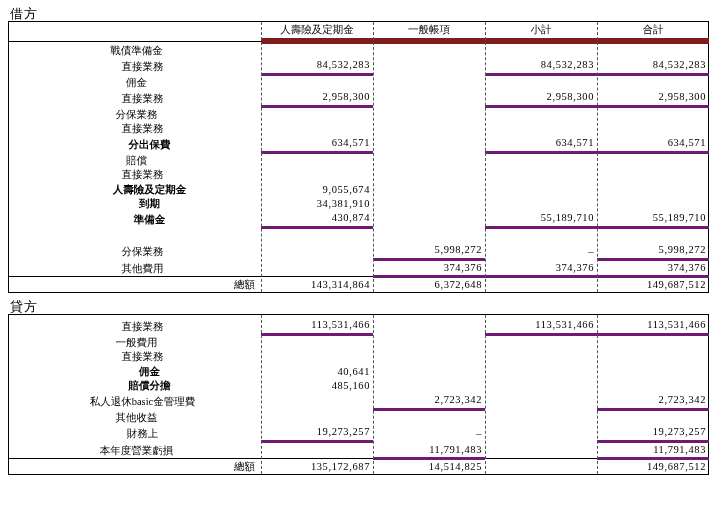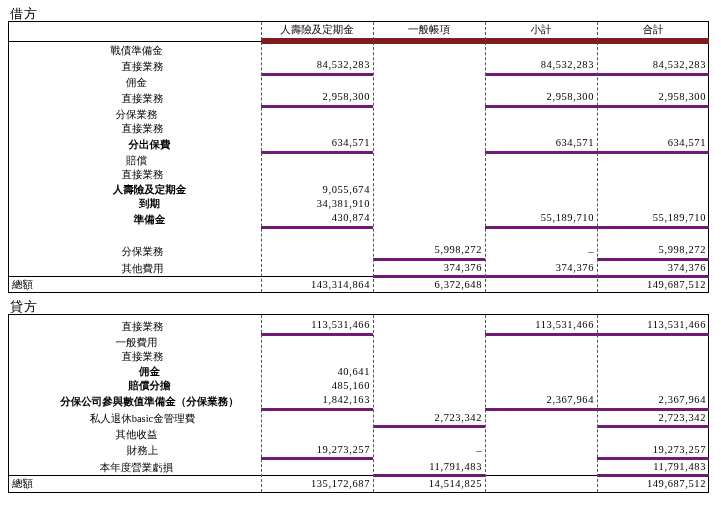--- a/index.html
+++ b/index.html
@@ -48,21 +48,21 @@
   
   col.c-label { width: 252px; }
   col.c-num   { width: 112px; }
 
   .num {
     text-align: right;
     font-family: "Liberation Serif", serif;
     letter-spacing: 0.6px;
   }
   .lbl { text-align: center; }
-  .lbl-r { text-align: left; padding-right: 6px !important; }
+  .lbl-r { text-align: right; padding-right: 6px !important; }
 
   
   .i0 { padding-left: 6px !important; }
   .i1 { padding-left: 18px !important; }
   .i2 { padding-left: 32px !important; font-weight: bold; }
 
   
   .vline {
     position: absolute;
     top: 0;
@@ -290,27 +290,20 @@
               <td class="num"></td>
             </tr>
             <tr>
               <td class="lbl i2">賠償分擔</td>
               <td class="num">485,160</td>
               <td class="num"></td>
               <td class="num"></td>
               <td class="num"></td>
             </tr>
             <tr>
-              <td class="lbl i2">分保公司參與數值準備金（分保業務）</td>
-              <td class="num ul">1,842,163</td>
-              <td class="num"></td>
-              <td class="num ul">2,367,964</td>
-              <td class="num ul">2,367,964</td>
-            </tr>
-            <tr>
               <td class="lbl i1">私人退休basic金管理費</td>
               <td class="num"></td>
               <td class="num ul">2,723,342</td>
               <td class="num"></td>
               <td class="num ul">2,723,342</td>
             </tr>
             <tr>
               <td class="lbl i0">其他收益</td>
               <td class="num"></td>
               <td class="num"></td>

